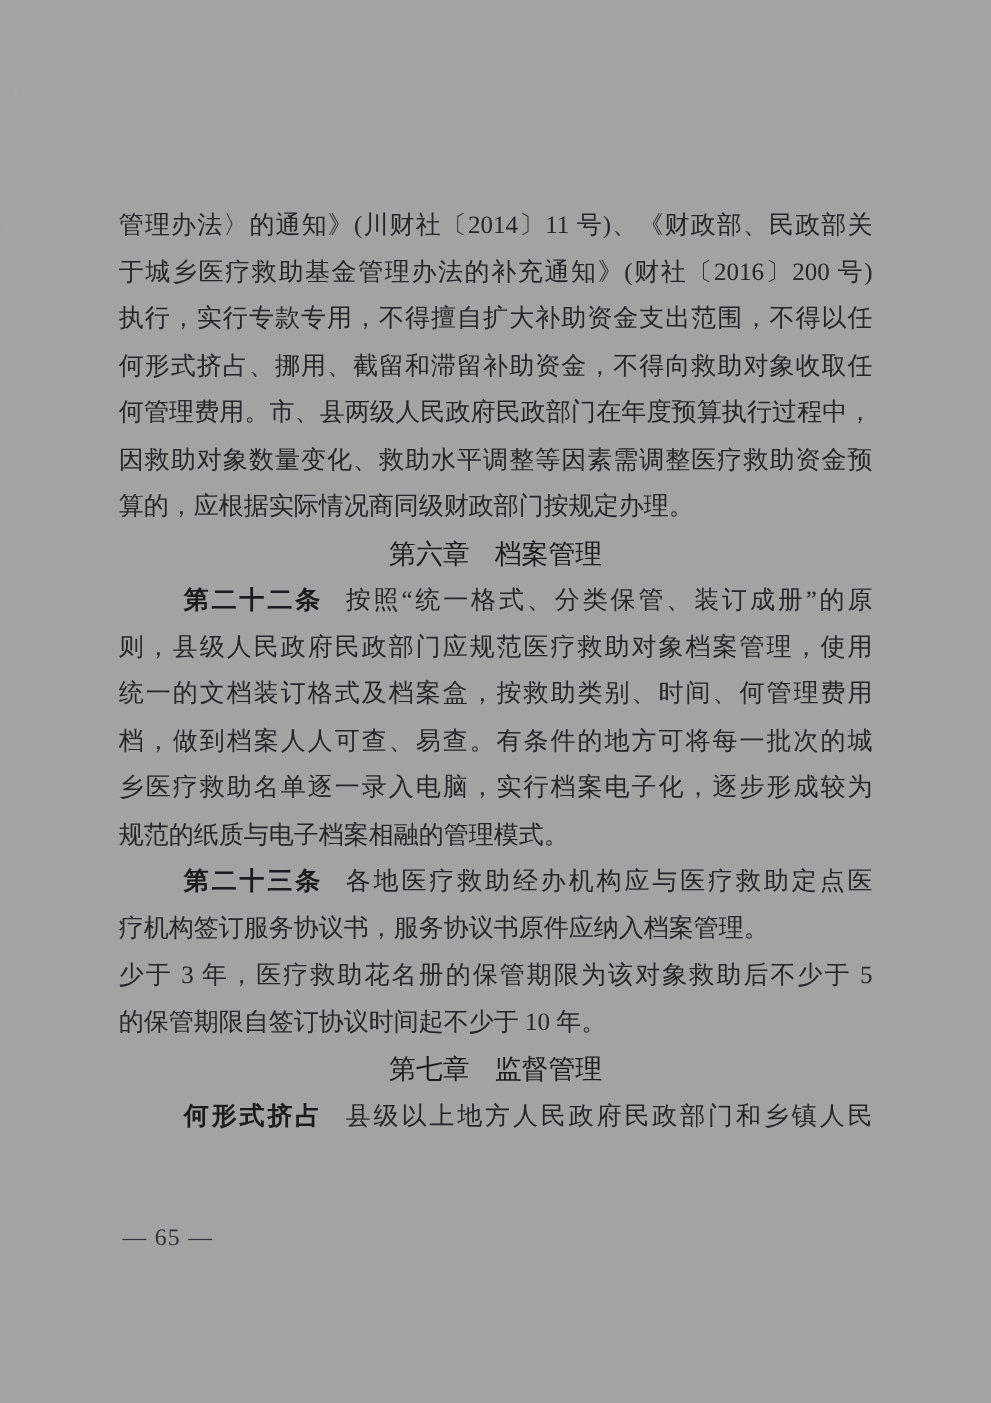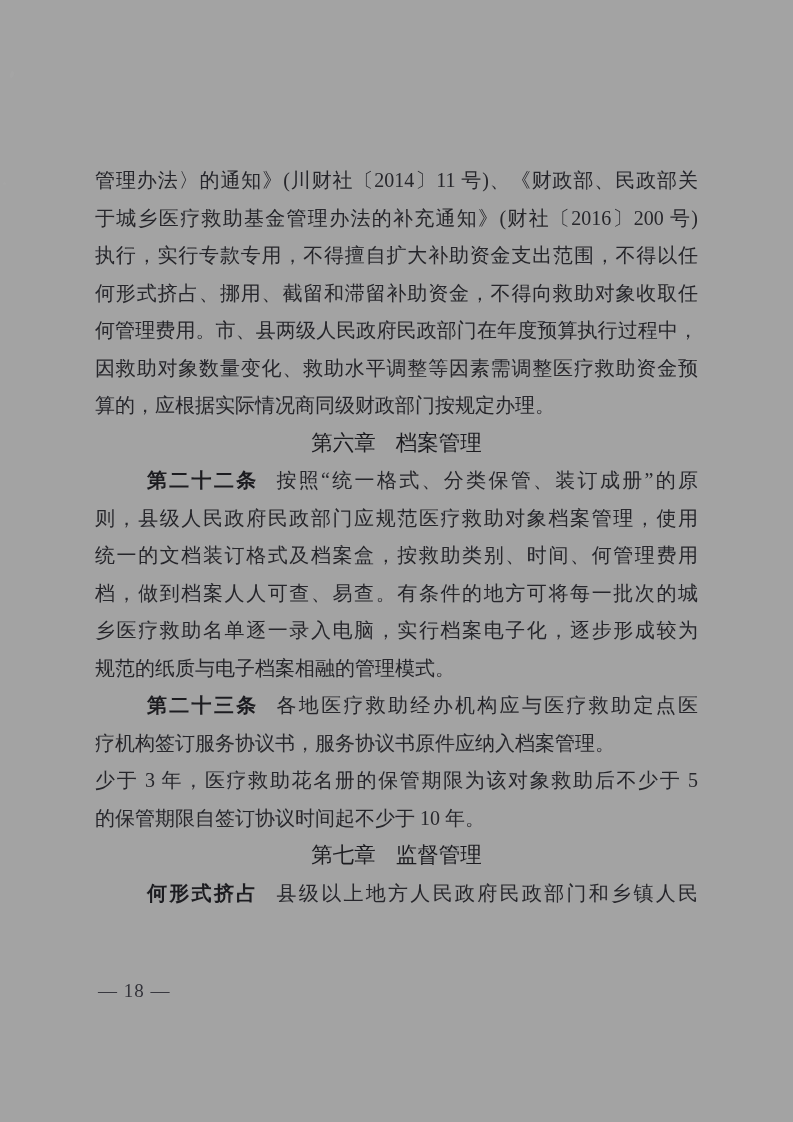--- a/index.html
+++ b/index.html
@@ -97,14 +97,14 @@
       <div class="line fill"><span>档，做到档案人人可查、易查。有条件的地方可将每一批次的城</span></div>
       <div class="line fill"><span>乡医疗救助名单逐一录入电脑，实行档案电子化，逐步形成较为</span></div>
       <div class="line"><span>规范的纸质与电子档案相融的管理模式。</span></div>
       <div class="line fill indent"><span class="lead">第二十三条</span><span>各地医疗救助经办机构应与医疗救助定点医</span></div>
       <div class="line"><span>疗机构签订服务协议书，服务协议书原件应纳入档案管理。</span></div>
       <div class="line fill"><span>少于 3 年，医疗救助花名册的保管期限为该对象救助后不少于 5</span></div>
       <div class="line"><span>的保管期限自签订协议时间起不少于 10 年。</span></div>
       <div class="line heading"><span class="hlead">第七章</span><span>监督管理</span></div>
       <div class="line fill indent"><span class="lead">何形式挤占</span><span>县级以上地方人民政府民政部门和乡镇人民</span></div>
     </div>
-  <div class="page-number">— 18 —</div>
+  <div class="page-number">— 65 —</div>
 </div>
 
 </body></html>

